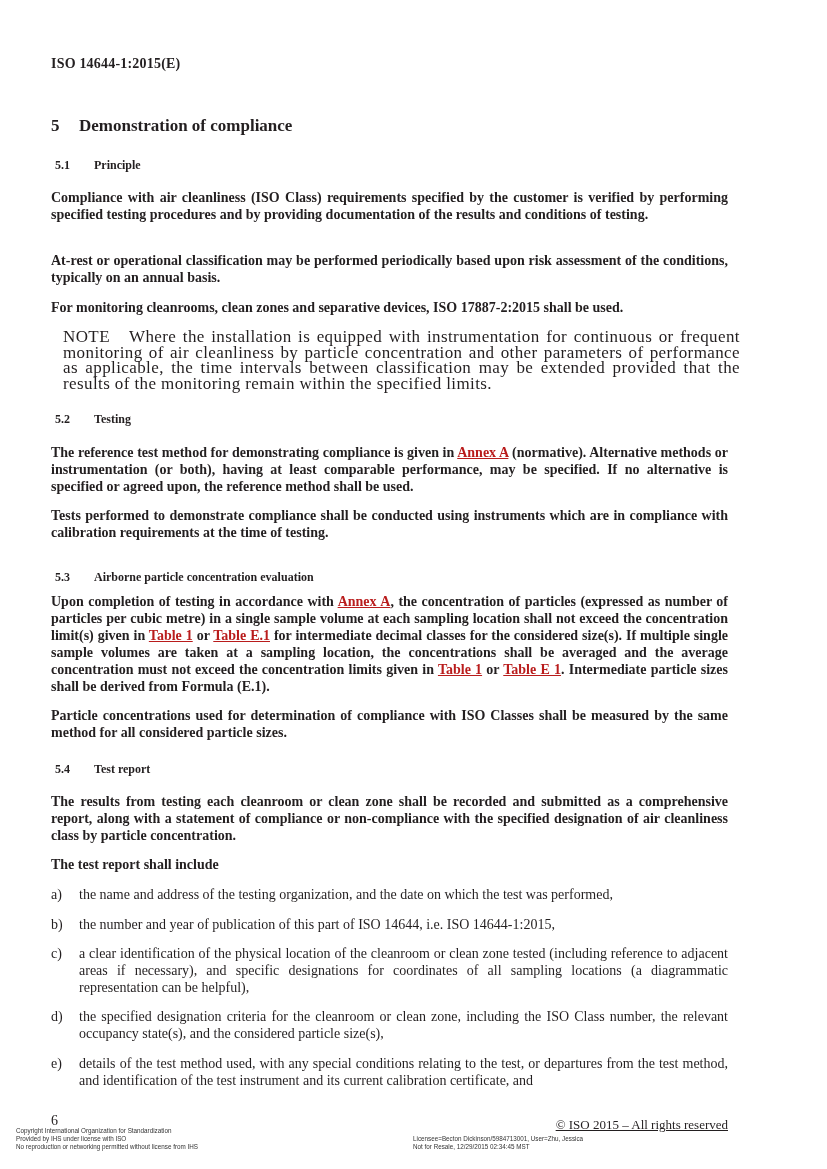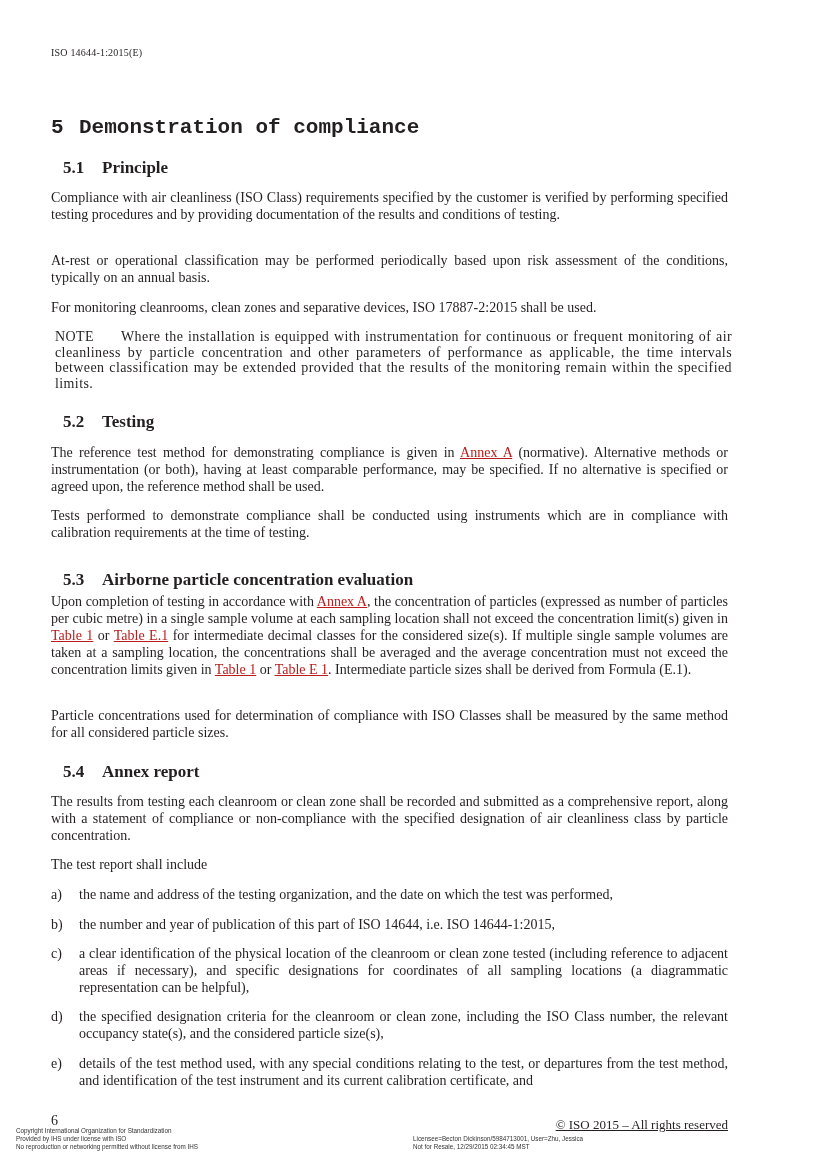--- a/index.html
+++ b/index.html
@@ -1,25 +1,25 @@
 <!DOCTYPE html>
 <html><head>
 <meta charset="utf-8">
 <style>
   html, body { margin:0; padding:0; background:#ffffff; }
   body { width:827px; height:1169px; position:relative; overflow:hidden; color:#231f20;
          font-family:"Liberation Serif","DejaVu Serif",serif; }
   .page { position:absolute; left:51px; top:0; width:677px; }
-  .doc-id { position:absolute; top:47px; left:0; font-weight:normal; font-size:10px; letter-spacing:0.2px; }
-  .h1 { position:absolute; top:116px; left:0; font-weight:bold; font-size:21px;font-family:Liberation Mono, monospace; }
-  .h2 { position:absolute; left:12px; font-weight:bold; font-size:17px; }
+  .doc-id { position:absolute; top:56px; left:0; font-weight:bold; font-size:14px; letter-spacing:0.2px; }
+  .h1 { position:absolute; top:116px; left:0; font-weight:bold; font-size:17px; }
+  .h2 { position:absolute; left:4px; font-weight:bold; font-size:12px; }
   .num { display:inline-block; width:28px; }
   .num1 { display:inline-block; width:39px; }
-  .p { position:absolute; left:0; width:677px; font-size:14px; line-height:17px; text-align:justify; }
-  .note { position:absolute; left:4px; width:677px; font-size:14px; line-height:15.5px; text-align:justify; letter-spacing:0.4px; }
+  .p { position:absolute; left:0; width:677px; font-size:14px; line-height:17px; text-align:justify;font-weight:bold; }
+  .note { position:absolute; left:12px; width:677px; font-size:17px; line-height:15.5px; text-align:justify; letter-spacing:0.4px; }
   .note-label { display:inline-block; width:66px; }
   a.link { color:#b91c1c; text-decoration:underline; }
   .li { position:absolute; left:0; width:677px; font-size:14px; line-height:17px; text-align:justify; }
   .li .lbl { position:absolute; left:0; top:0; }
   .li .txt { margin-left:28px; display:block; }
   .foot-page { position:absolute; left:51px; top:1113px; font-size:14px; }
   .foot-copy { position:absolute; right:99px; top:1117px; font-size:13px;text-decoration:underline; }
   .lic { position:absolute; font-family:"Liberation Sans","DejaVu Sans",sans-serif; font-size:6.3px; line-height:8px; color:#333; }
 </style>
 </head>
@@ -46,21 +46,21 @@
   <div class="p" style="top:444px;"><span>The reference test method for demonstrating compliance is given in </span><a class="link">Annex A</a><span> (normative). Alternative methods or instrumentation (or both), having at least comparable performance, may be specified. If no alternative is specified or agreed upon, the reference method shall be used.</span></div>
   <div class="p" style="top:507px;">Tests performed to demonstrate compliance shall be conducted using instruments which are in compliance with calibration requirements at the time of testing.</div>
 
   <div class="h2" style="top:562px;margin-top:8px;">
     <span class="num1">5.3</span><span>Airborne particle concentration evaluation</span>
   </div>
   <div class="p" style="top:593px;"><span>Upon completion of testing in accordance with </span><a class="link">Annex A</a><span>, the concentration of particles (expressed as number of particles per cubic metre) in a single sample volume at each sampling location shall not exceed the concentration limit(s) given in </span><a class="link">Table 1</a><span> or </span><a class="link">Table E.1</a><span> for intermediate decimal classes for the considered size(s). If multiple single sample volumes are taken at a sampling location, the concentrations shall be averaged and the average concentration must not exceed the concentration limits given in </span><a class="link">Table 1</a><span> or </span><a class="link">Table E 1</a><span>. Intermediate particle sizes shall be derived from Formula (E.1).</span></div>
   <div class="p" style="top:707px;">Particle concentrations used for determination of compliance with ISO Classes shall be measured by the same method for all considered particle sizes.</div>
 
   <div class="h2" style="top:762px;">
-    <span class="num1">5.4</span><span>Annex report</span>
+    <span class="num1">5.4</span><span>Test report</span>
   </div>
   <div class="p" style="top:793px;">The results from testing each cleanroom or clean zone shall be recorded and submitted as a comprehensive report, along with a statement of compliance or non-compliance with the specified designation of air cleanliness class by particle concentration.</div>
   <div class="p" style="top:856px;">The test report shall include</div>
 
   <div class="li" style="top:886px;">
       <span class="lbl">a)</span>
       <span class="txt">the name and address of the testing organization, and the date on which the test was performed,</span>
     </div>
   <div class="li" style="top:916px;">
       <span class="lbl">b)</span>

